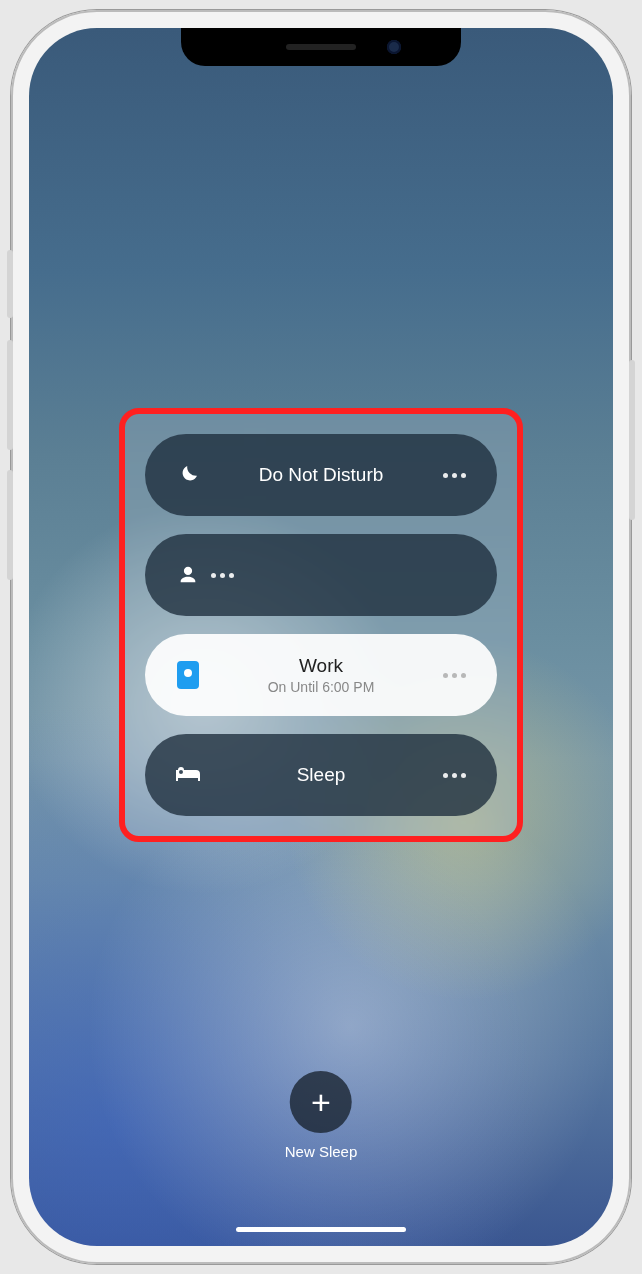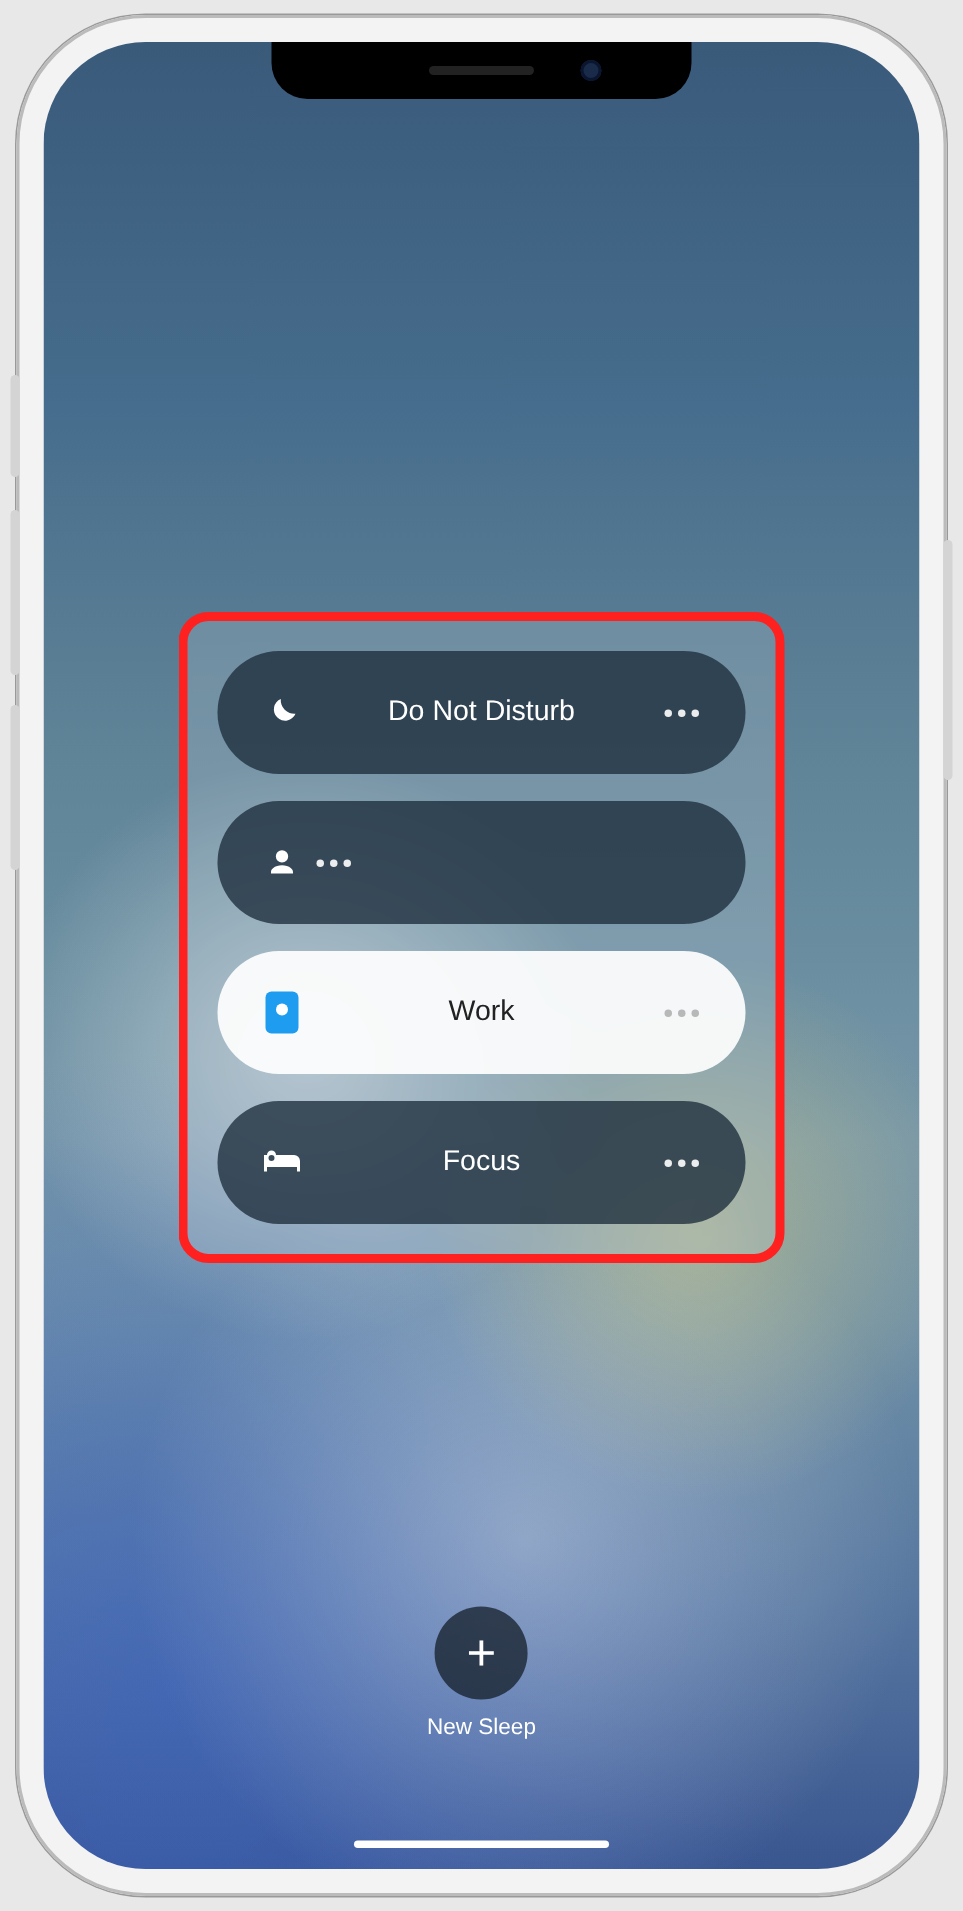--- a/index.html
+++ b/index.html
@@ -159,36 +159,37 @@
             <span></span>
           </div>
       </div>
 
       <div class="focus-item light">
         <div class="icon-slot">
           <div class="badge-icon"></div>
         </div>
         <div class="label-slot">
           <span class="title">Work</span>
+          <span class="sub">On Until 6:00 PM</span>
         </div>
         <div class="more">
             <span></span>
             <span></span>
             <span></span>
           </div>
       </div>
 
       <div class="focus-item dark">
         <div class="icon-slot">
           <svg width="28" height="20" viewBox="0 0 28 20">
               <path fill="#fff" d="M2 4v12h2v-3h20v3h2V9a4 4 0 0 0-4-4H10a3 3 0 0 0-6 0H2zm5 1a2 2 0 1 1-2 2 2 2 0 0 1 2-2z"></path>
             </svg>
         </div>
         <div class="label-slot">
-          <span class="title">Focus</span>
+          <span class="title">Sleep</span>
         </div>
         <div class="more">
             <span></span>
             <span></span>
             <span></span>
           </div>
       </div>
 
     </div>
 

